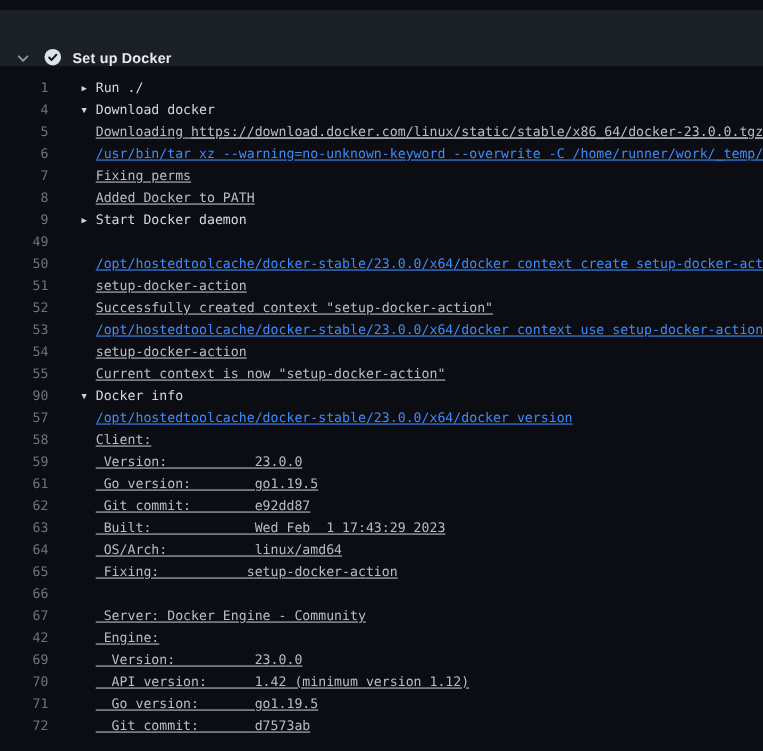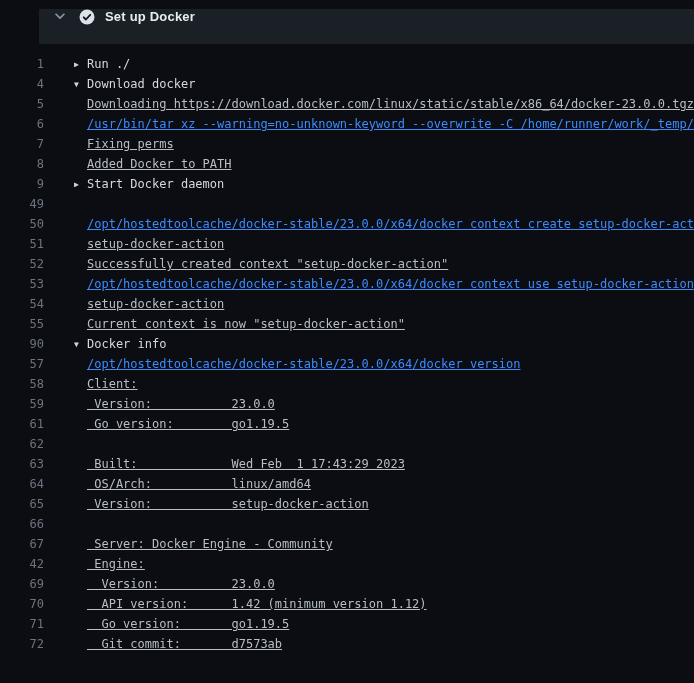--- a/index.html
+++ b/index.html
@@ -7,27 +7,26 @@
     width: 694px; height: 683px;
     background: #0b0d12;
     overflow: hidden;
     font-family: "Liberation Sans", sans-serif;
   }
   .page { width: 694px; height: 683px; }
 
   
   .step-header {
     margin-top: 9px;
-    height: 35px;
+    height: 51px;
     background: #1b2027;
     display: flex;
-    align-items: flex-start;
+    align-items: flex-end;
     padding: 0 14px;
     cursor: pointer;
-    margin-left: 39px;
   }
   .chevron { display: inline-flex; width: 14px; margin-right: 12px; }
   .status-icon { display: inline-flex; width: 16px; margin-right: 10px; }
   .step-title {
     color: #e8ecef;
     font-size: 13px;
     font-weight: 700;
     letter-spacing: .2px;
   }
 
@@ -100,24 +99,24 @@
       <div class="log-row"><span class="line-num">51</span><span class="line-content indent"><span>setup-docker-action</span></span></div>
       <div class="log-row"><span class="line-num">52</span><span class="line-content indent"><span>Successfully created context "setup-docker-action"</span></span></div>
       <div class="log-row"><span class="line-num">53</span><span class="line-content indent command"><span>/opt/hostedtoolcache/docker-stable/23.0.0/x64/docker context use setup-docker-action</span></span></div>
       <div class="log-row"><span class="line-num">54</span><span class="line-content indent"><span>setup-docker-action</span></span></div>
       <div class="log-row"><span class="line-num">55</span><span class="line-content indent"><span>Current context is now "setup-docker-action"</span></span></div>
       <div class="log-row"><span class="line-num">90</span><span class="line-content group"><span class="arrow">▼</span><span>Docker info</span></span></div>
       <div class="log-row"><span class="line-num">57</span><span class="line-content indent command"><span>/opt/hostedtoolcache/docker-stable/23.0.0/x64/docker version</span></span></div>
       <div class="log-row"><span class="line-num">58</span><span class="line-content indent"><span>Client:</span></span></div>
       <div class="log-row"><span class="line-num">59</span><span class="line-content indent"><span> Version:           23.0.0</span></span></div>
       <div class="log-row"><span class="line-num">61</span><span class="line-content indent"><span> Go version:        go1.19.5</span></span></div>
-      <div class="log-row"><span class="line-num">62</span></div>
+      <div class="log-row"><span class="line-num">62</span><span class="line-content indent"><span> Git commit:        e92dd87</span></span></div>
       <div class="log-row"><span class="line-num">63</span><span class="line-content indent"><span> Built:             Wed Feb  1 17:43:29 2023</span></span></div>
       <div class="log-row"><span class="line-num">64</span><span class="line-content indent"><span> OS/Arch:           linux/amd64</span></span></div>
-      <div class="log-row"><span class="line-num">65</span><span class="line-content indent"><span> Version:           setup-docker-action</span></span></div>
+      <div class="log-row"><span class="line-num">65</span><span class="line-content indent"><span> Fixing:           setup-docker-action</span></span></div>
       <div class="log-row"><span class="line-num">66</span><span class="line-content indent"><span></span></span></div>
       <div class="log-row"><span class="line-num">67</span><span class="line-content indent"><span> Server: Docker Engine - Community</span></span></div>
       <div class="log-row"><span class="line-num">42</span><span class="line-content indent"><span> Engine:</span></span></div>
       <div class="log-row"><span class="line-num">69</span><span class="line-content indent"><span>  Version:          23.0.0</span></span></div>
       <div class="log-row"><span class="line-num">70</span><span class="line-content indent"><span>  API version:      1.42 (minimum version 1.12)</span></span></div>
       <div class="log-row"><span class="line-num">71</span><span class="line-content indent"><span>  Go version:       go1.19.5</span></span></div>
       <div class="log-row"><span class="line-num">72</span><span class="line-content indent"><span>  Git commit:       d7573ab</span></span></div>
     </div>
 
 </div>

